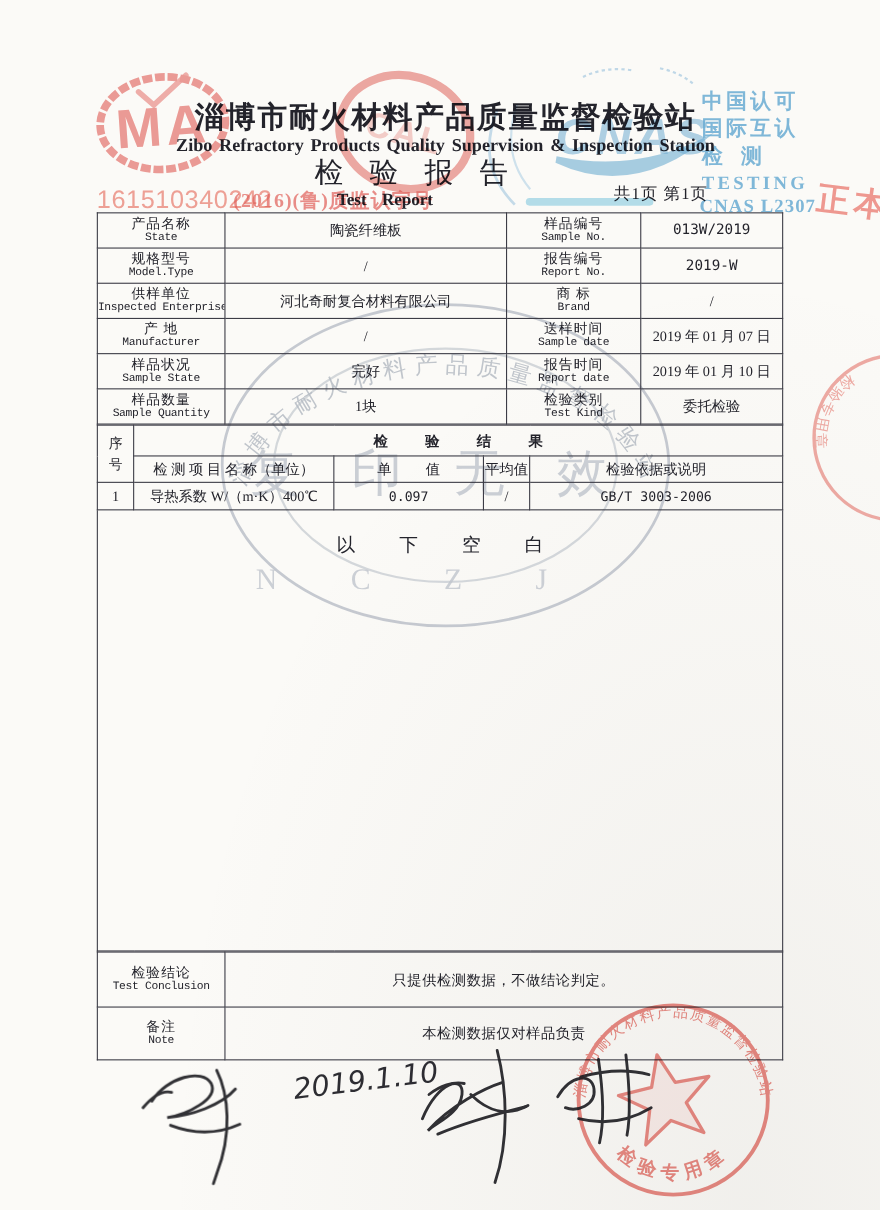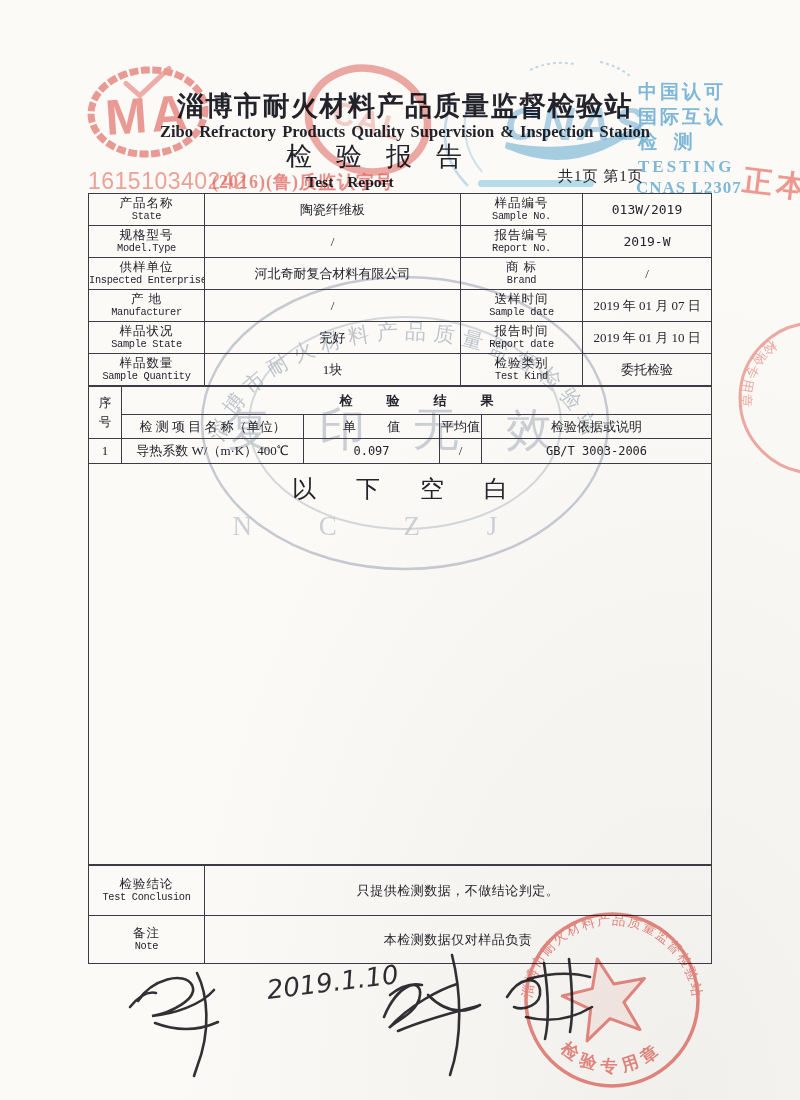--- a/index.html
+++ b/index.html
@@ -30,21 +30,21 @@
     letter-spacing:-0.3px; line-height:1.15; white-space:nowrap; }
   .info-row { height:32px;margin-top:25px; }
   .valcell { font-size:13px; }
   .res-title { font-size:15px; font-weight:bold; letter-spacing:34px; text-indent:34px; height:28px; }
   .seq span { display:block; font-size:12.5px; line-height:1.45; }
   .res-head { font-size:12px; height:24px; white-space:nowrap; }
   .res-head.single { letter-spacing:14px; text-indent:14px; }
   .res-data { font-size:12.5px; height:25px; }
   .res-data.mono, .num { font-family:"DejaVu Sans Mono", monospace; font-size:12px; }
   .blank-cell { height:401px; vertical-align:top !important; }
-  .blank-note { margin-top:9px; font-size:24px; letter-spacing:40px; text-indent:40px; text-align:center; }
+  .blank-note { margin-top:20px; font-size:17px; letter-spacing:40px; text-indent:40px; text-align:center; }
   .concl-row { height:50px; }
   .note-row { height:48px; }
   .concl-val { font-size:14px; letter-spacing:0.5px; }
 
   
   .sign-line { position:absolute; top:981px; left:0; width:800px; height:24px; z-index:2; font-size:14.5px; }
   .sign-line span { position:absolute; white-space:nowrap; }
   .lab-approve { left:112px; } .lab-date { left:238px; } .lab-chief { left:352px; }
   .lab-compile { left:487px; } .lab-seal { left:556px; }
 

